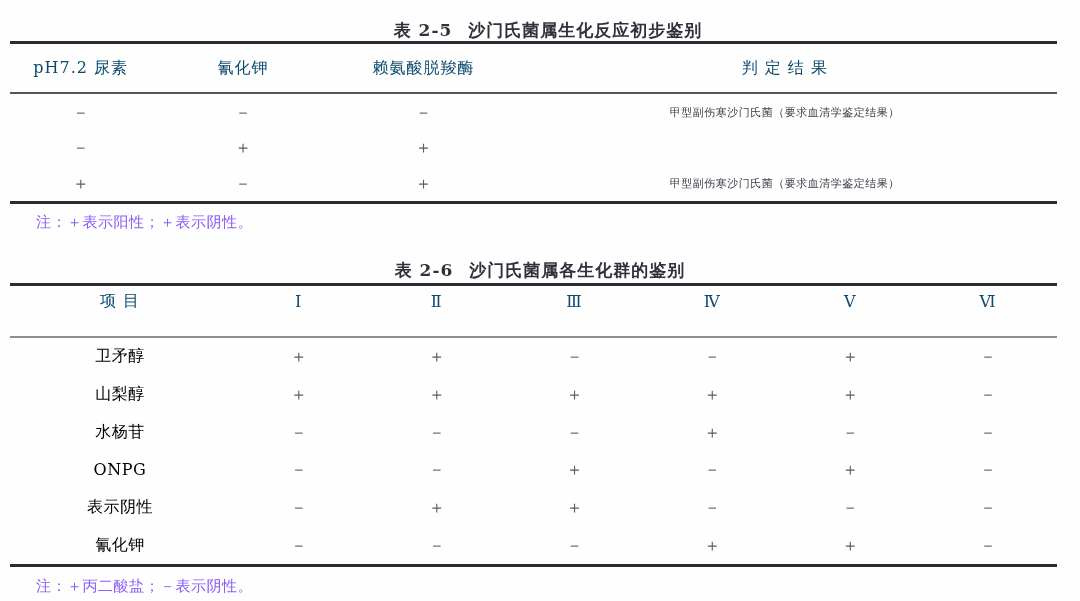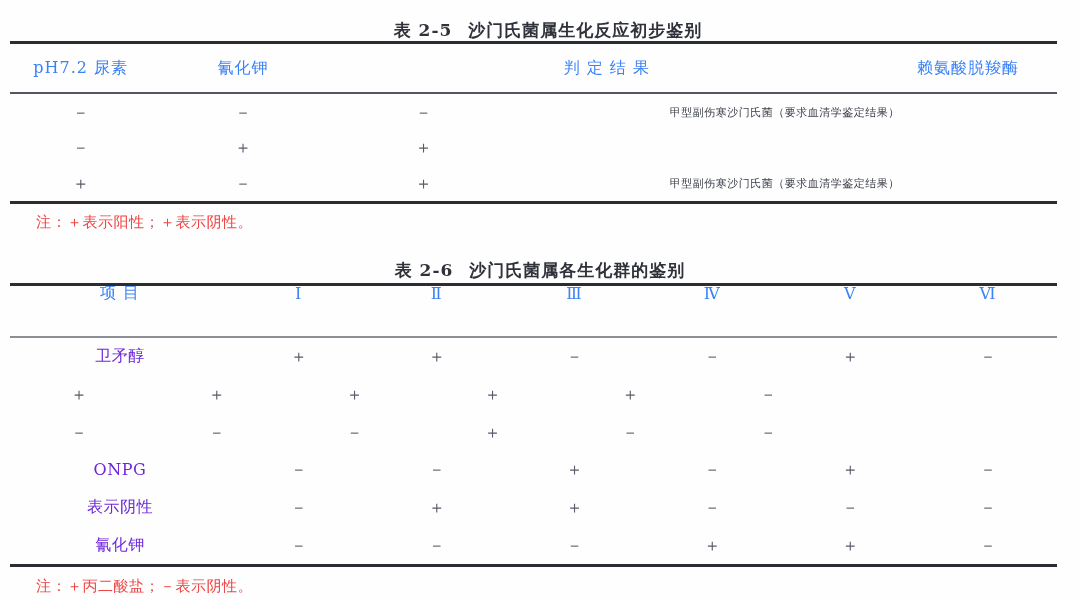--- a/index.html
+++ b/index.html
@@ -28,54 +28,54 @@
   .c { text-align:center; white-space:nowrap; }
 
   
   #t1-header { position:absolute; left:10px; top:44px; width:1047px; height:48px; }
   #t1-body   { position:absolute; left:10px; top:95px; width:1047px; height:106px;
                display:flex; flex-direction:column; }
   .t1-row { flex:1; display:flex; align-items:center; }
   .t1c1{width:13.5%} .t1c2{width:17.5%} .t1c3{width:17%} .t1c4{width:52%}
 
   
-  #t2-header { position:absolute; left:10px; top:272px; width:1047px; height:42px; }
+  #t2-header { position:absolute; left:10px; top:280px; width:1047px; height:42px; }
   #t2-body   { position:absolute; left:10px; top:338px; width:1047px; height:226px;
                display:flex; flex-direction:column; }
   .t2-row { flex:1; display:flex; align-items:center; }
   .t2label{width:21%} .t2v{width:13.1666%}
 
-  .hdr    { font-size:16px; color:#3b82f6; letter-spacing:1px; }
-  .rowlbl { font-size:16px; color:#6d28d9; letter-spacing:0.5px; }
+  .hdr    { font-size:16px; color:#0c4a6e; letter-spacing:1px; }
+  .rowlbl { font-size:16px; color:#000000; letter-spacing:0.5px; }
   .sym    { font-size:17px; color:#585c68; }
   .result { font-size:11px; color:#3b3e49; letter-spacing:0.5px; }
 
   .note {
-    position:absolute; left:36px; font-size:15px; color:#ef4444;
+    position:absolute; left:36px; font-size:15px; color:#8b5cf6;
     letter-spacing:0.5px; white-space:nowrap;
   }
   #note1 { top:213px; }
   #note2 { top:577px; }
 </style>
 </head>
 <body>
 
 <div class="page">
 
   <div class="t-title" style="top:19px;padding-left:8px;">
     <span class="tlabel">表 2-5</span><span>沙门氏菌属生化反应初步鉴别</span>
   </div>
 
   <div class="rule rule-thick" id="rule1-top"></div>
 
   <div class="flexrow" id="t1-header">
     <div class="c t1c1 hdr">pH7.2 尿素</div>
     <div class="c t1c2 hdr">氰化钾</div>
+    <div class="c t1c3 hdr">赖氨酸脱羧酶</div>
     <div class="c t1c4 hdr">判 定 结 果</div>
-    <div class="c t1c3 hdr">赖氨酸脱羧酶</div>
   </div>
 
   <div class="rule" id="rule1-mid"></div>
 
   <div id="t1-body">
     <div class="t1-row">
       <div class="c t1c1 sym">－</div>
       <div class="c t1c2 sym">－</div>
       <div class="c t1c3 sym">－</div>
       <div class="c t1c4 result">甲型副伤寒沙门氏菌（要求血清学鉴定结果）</div>
@@ -119,28 +119,30 @@
     <div class="t2-row">
       <div class="c t2label rowlbl">卫矛醇</div>
       <div class="c t2v sym">＋</div>
       <div class="c t2v sym">＋</div>
       <div class="c t2v sym">－</div>
       <div class="c t2v sym">－</div>
       <div class="c t2v sym">＋</div>
       <div class="c t2v sym">－</div>
     </div>
     <div class="t2-row">
+      <div class="c t2label rowlbl">山梨醇</div>
       <div class="c t2v sym">＋</div>
       <div class="c t2v sym">＋</div>
       <div class="c t2v sym">＋</div>
       <div class="c t2v sym">＋</div>
       <div class="c t2v sym">＋</div>
       <div class="c t2v sym">－</div>
     </div>
     <div class="t2-row">
+      <div class="c t2label rowlbl">水杨苷</div>
       <div class="c t2v sym">－</div>
       <div class="c t2v sym">－</div>
       <div class="c t2v sym">－</div>
       <div class="c t2v sym">＋</div>
       <div class="c t2v sym">－</div>
       <div class="c t2v sym">－</div>
     </div>
     <div class="t2-row">
       <div class="c t2label rowlbl">ONPG</div>
       <div class="c t2v sym">－</div>

